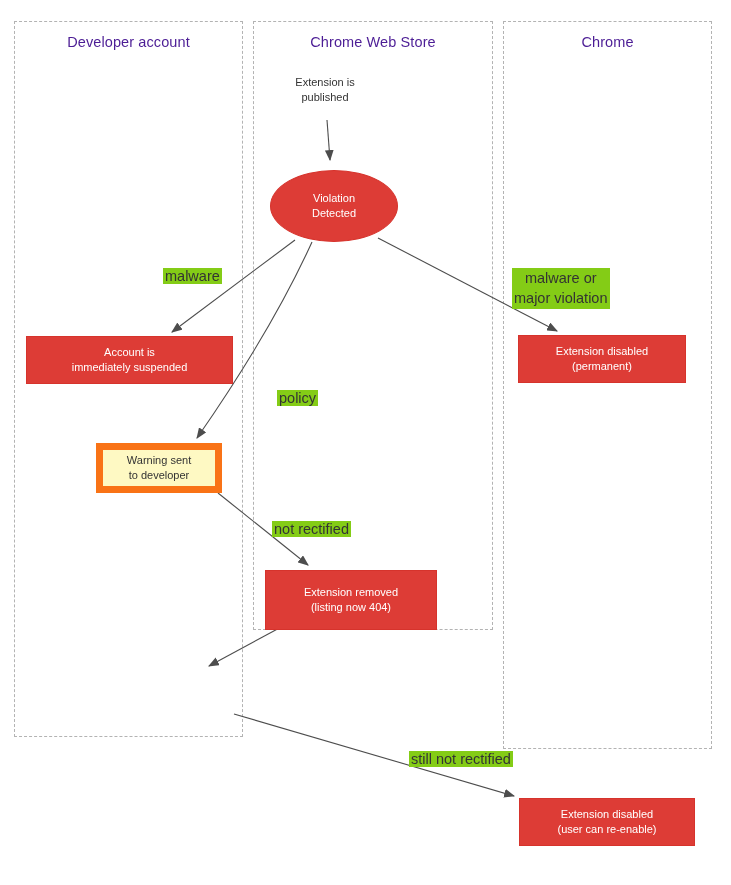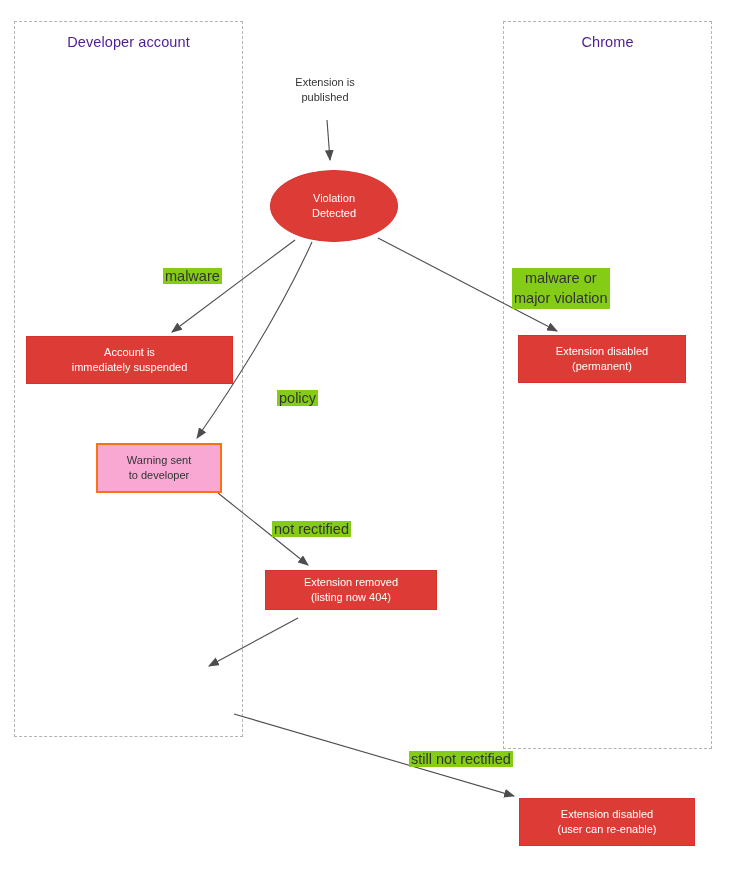--- a/index.html
+++ b/index.html
@@ -53,22 +53,22 @@
     font-size: 11px;
     line-height: 1.35;
     white-space: pre-line;
   }
   .node-red {
     background: #dd3c36;
     border: 1px solid #d6332c;
     color: #ffffff;
   }
   .node-yellow {
-    background: #f9a8d4;
-    border: 2px solid #f97316;
+    background: #fef9c3;
+    border: 7px solid #f97316;
     color: #333333;
   }
   .node-ellipse {
     background: #dd3c36;
     border: 1px solid #d6332c;
     color: #ffffff;
     border-radius: 50%;
   }
   .node-plain {
     background: transparent;
@@ -84,20 +84,23 @@
     padding: 0 2px;
   }
 </style>
 </head>
 <body>
 
 <div id="canvas">
 
   <div class="lane" id="lane-0" style="left: 14px; top: 21px; width: 229px; height: 716px;">
     <div class="lane-title">Developer account</div>
+  </div>
+  <div class="lane" id="lane-1" style="left: 253px; top: 21px; width: 240px; height: 609px;">
+    <div class="lane-title">Chrome Web Store</div>
   </div>
   <div class="lane" id="lane-2" style="left: 503px; top: 21px; width: 209px; height: 728px;">
     <div class="lane-title">Chrome</div>
   </div>
 
   <svg id="edge-layer" viewBox="0 0 731 885" xmlns="http://www.w3.org/2000/svg">
     <defs>
       <marker id="arrowhead" markerWidth="10" markerHeight="8" refX="9" refY="4" orient="auto" markerUnits="strokeWidth">
         <path d="M 0 0 L 10 4 L 0 8 z" fill="#4d4d4d"></path>
       </marker>
@@ -116,21 +119,21 @@
   <div class="node node-plain" id="node-0" style="left: 263px; top: 68px; width: 124px; height: 44px;">Extension is
 published</div>
   <div class="node node-red" id="node-2" style="left: 26px; top: 336px; width: 207px; height: 48px;">Account is
 immediately suspended</div>
   <div class="node node-ellipse" id="node-1" style="left: 270px; top: 170px; width: 128px; height: 72px;">Violation
 Detected</div>
   <div class="node node-red" id="node-3" style="left: 518px; top: 335px; width: 168px; height: 48px;">Extension disabled
 (permanent)</div>
   <div class="node node-yellow" id="node-4" style="left: 96px; top: 443px; width: 126px; height: 50px;">Warning sent
 to developer</div>
-  <div class="node node-red" id="node-5" style="left: 265px; top: 570px; width: 172px; height: 40px;">Extension removed
+  <div class="node node-red" id="node-5" style="left: 265px; top: 570px; width: 172px; height: 60px;">Extension removed
 (listing now 404)</div>
   <div class="node node-red" id="node-7" style="left: 519px; top: 798px; width: 176px; height: 48px;">Extension disabled
 (user can re-enable)</div>
 
   <div class="edge-label" id="elabel-1" style="left: 163px; top: 268px;">malware</div>
   <div class="edge-label" id="elabel-2" style="left: 512px; top: 268px; white-space: pre-line; text-align: center; line-height: 1.4;">malware or
 major violation</div>
   <div class="edge-label" id="elabel-3" style="left: 277px; top: 354px; margin-top: 36px;">policy</div>
   <div class="edge-label" id="elabel-4" style="left: 272px; top: 521px;">not rectified</div>
   <div class="edge-label" id="elabel-6" style="left: 409px; top: 751px;">still not rectified</div>

